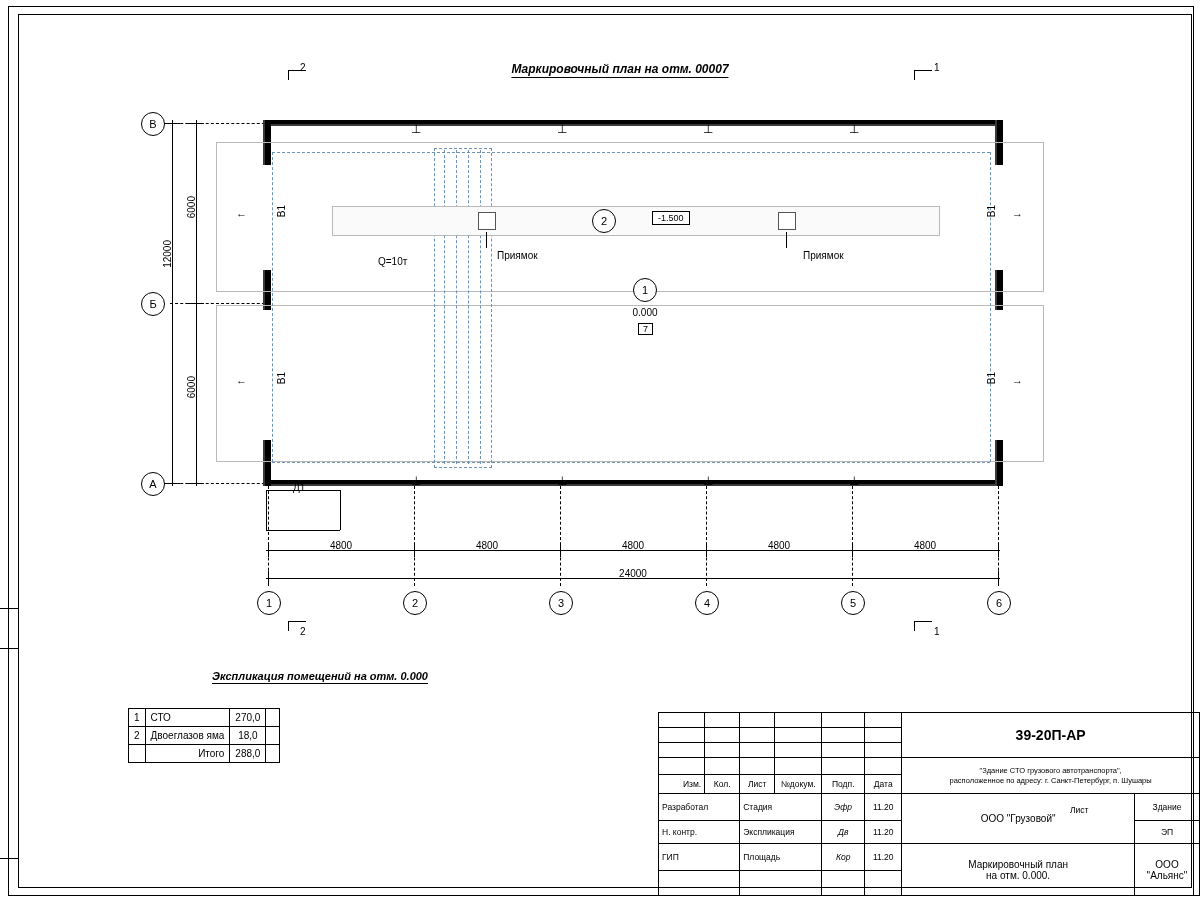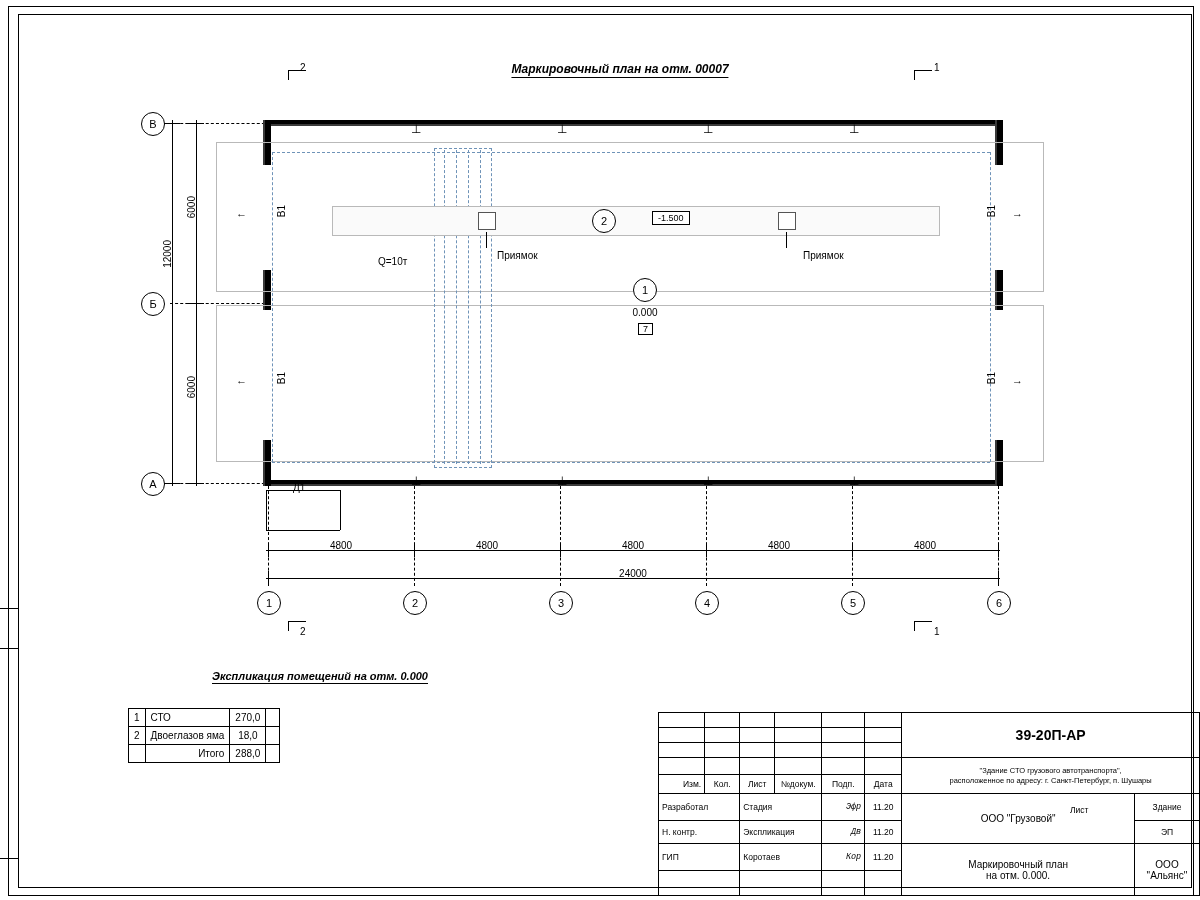--- a/index.html
+++ b/index.html
@@ -44,21 +44,21 @@
   .expl td,.expl th{border:1px solid #000;padding:3px 5px;font-weight:normal;font-size:10px;}
   .expl .c{text-align:center;}
   .expl .r{text-align:right;}
 
   .stamp{position:absolute;left:658px;top:712px;font-size:9px;}
   .stamp td{border:1px solid #000;padding:1px 3px;font-size:8.5px;vertical-align:middle;}
   .stamp .ctr{text-align:center;}
   .stamp .big{font-size:14px;font-weight:bold;text-align:center;}
   .stamp .mid{font-size:10px;text-align:center;}
   .stamp .sm{font-size:7.5px;text-align:center;line-height:1.25;}
-  .sig{font-family:Liberation Mono, monospace;font-style:italic;font-size:11px;text-align:right;}
+  .sig{font-family:Liberation Sans, sans-serif;font-style:italic;font-size:11px;text-align:center;}
 </style>
 </head>
 <body>
 
 <div id="sheet">
 
   <div class="frame-outer"></div>
   <div class="frame-inner"></div>
   <div class="left-stub" style="top:608px;"></div>
   <div class="left-stub" style="top:648px;"></div>
@@ -278,21 +278,21 @@
     </tr>
     <tr>
       <td colspan="2" style="height:20px;">Н. контр.</td>
       <td colspan="2">Экспликация</td>
       <td class="sig">Дв</td>
       <td class="ctr">11.20</td>
       <td class="ctr">ЭП</td>
     </tr>
     <tr>
       <td colspan="2" style="height:24px;">ГИП</td>
-      <td colspan="2">Коротаев</td>
+      <td colspan="2">Площадь</td>
       <td class="sig">Кор</td>
       <td class="ctr">11.20</td>
       <td rowspan="2" colspan="2" class="mid">
         <span>Маркировочный план</span><br>
         <span>на отм. 0.000.</span>
       </td>
       <td rowspan="2" class="mid">ООО "Альянс"</td>
     </tr>
     <tr>
       <td colspan="2" style="height:22px;"></td>

